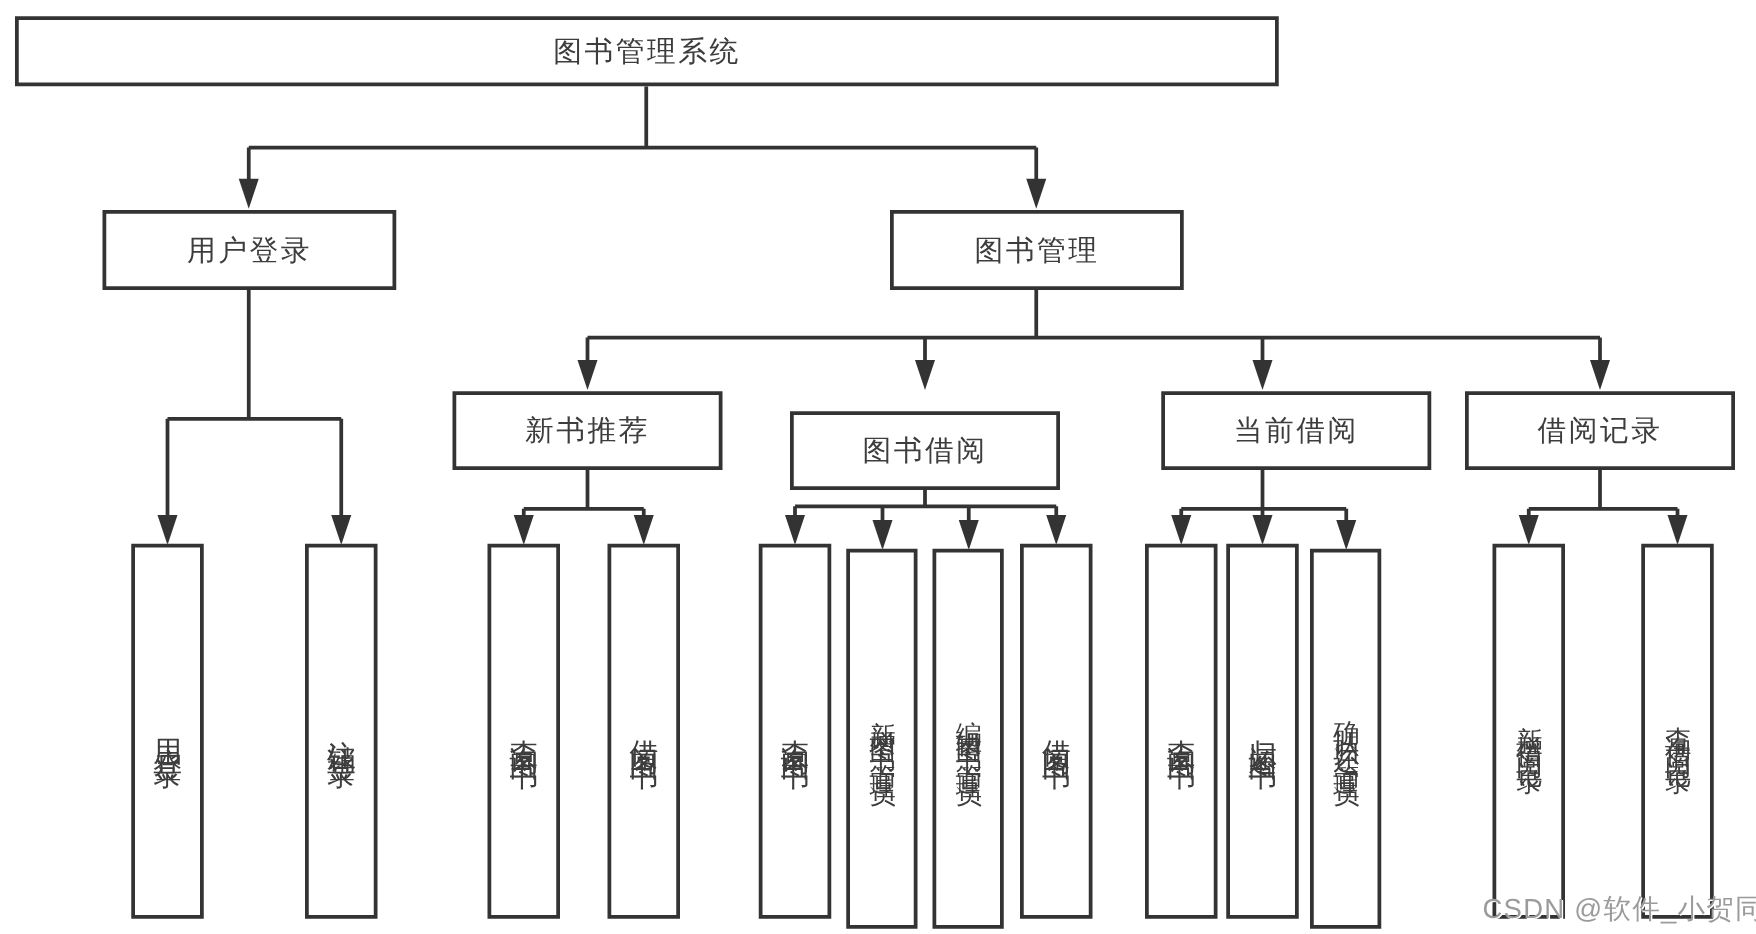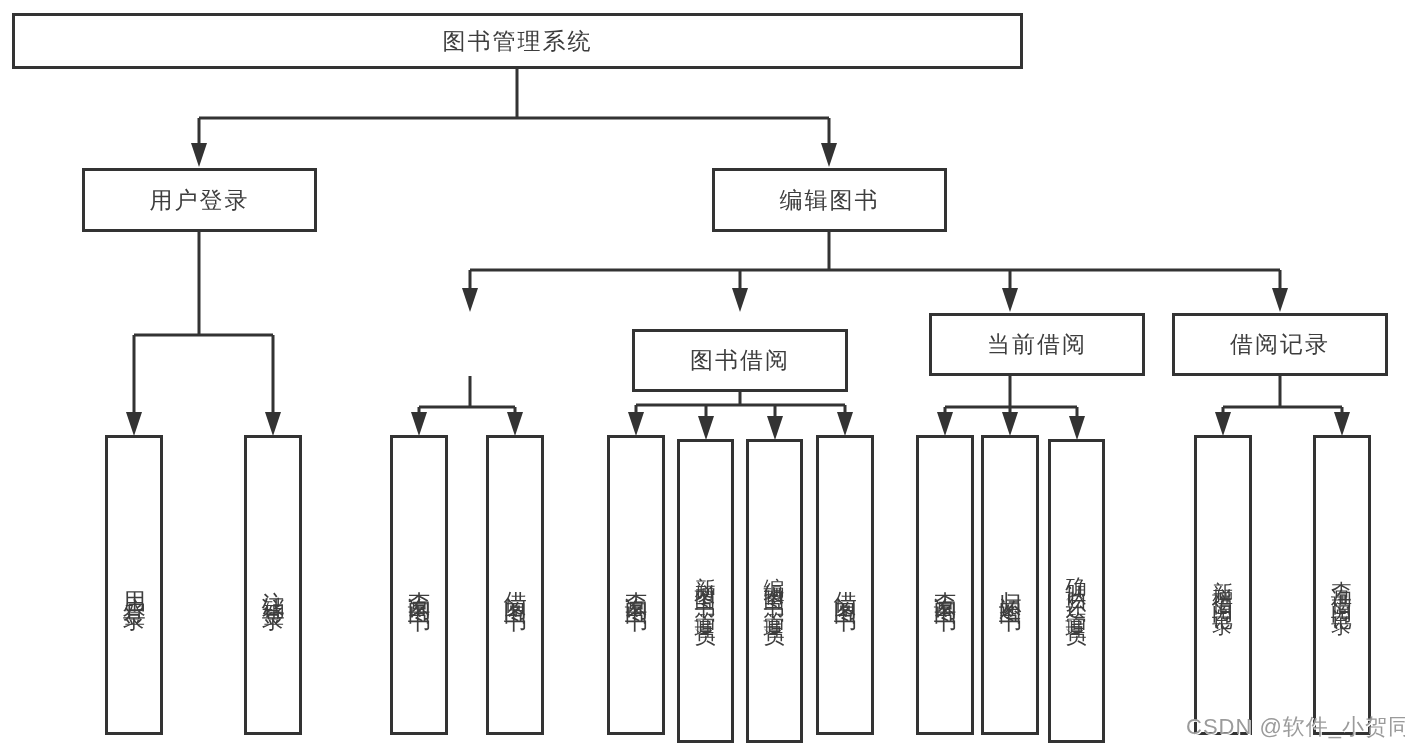--- a/index.html
+++ b/index.html
@@ -127,23 +127,26 @@
   </svg>
 
   <div class="node h" id="n-root">
     <span>图书管理系统</span>
   </div>
 
   <div class="node h" id="n-user-login">
     <span>用户登录</span>
   </div>
   <div class="node h" id="n-book-mgmt">
-    <span>编辑图书</span>
-  </div>
-
+    <span>图书管理</span>
+  </div>
+
+  <div class="node h" id="n-new-book-rec">
+    <span>新书推荐</span>
+  </div>
   <div class="node h" id="n-book-borrow">
     <span>图书借阅</span>
   </div>
   <div class="node h" id="n-current-borrow">
     <span>当前借阅</span>
   </div>
   <div class="node h" id="n-borrow-records">
     <span>借阅记录</span>
   </div>
 

